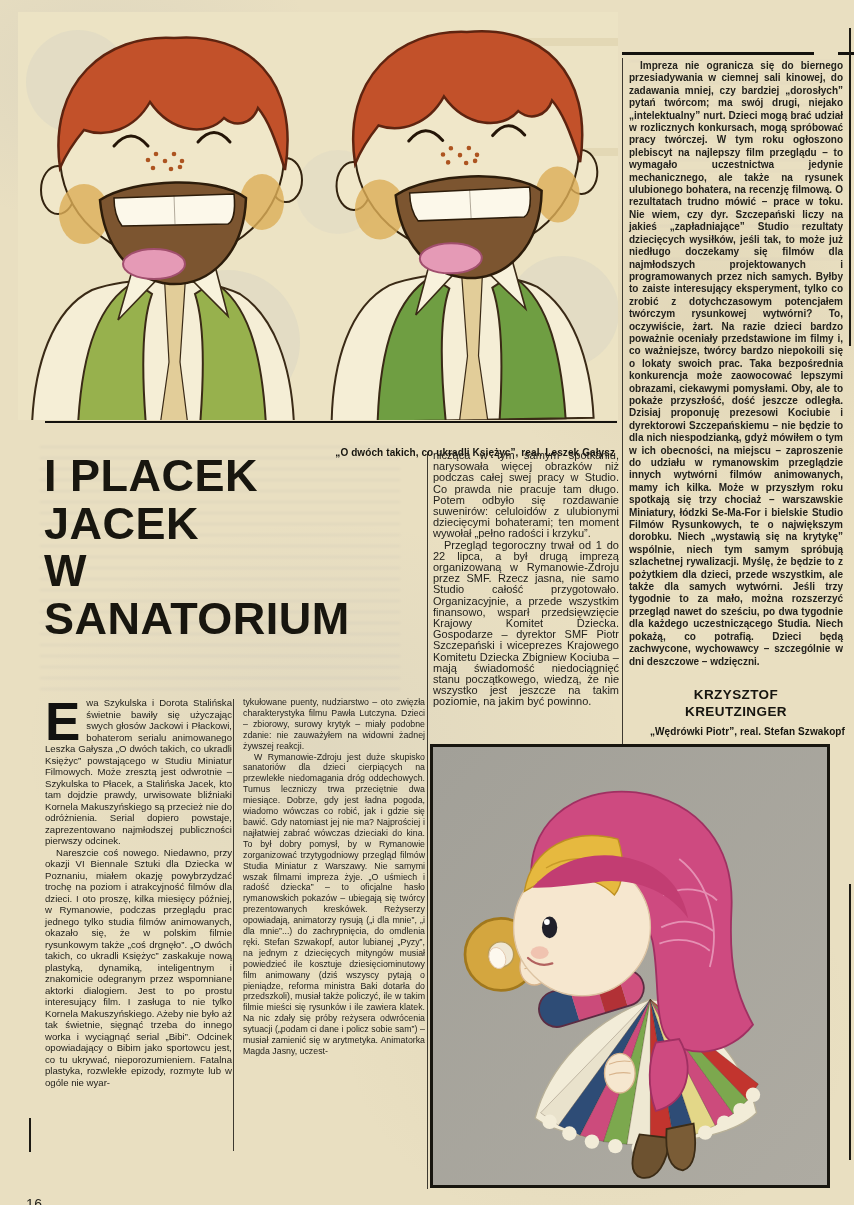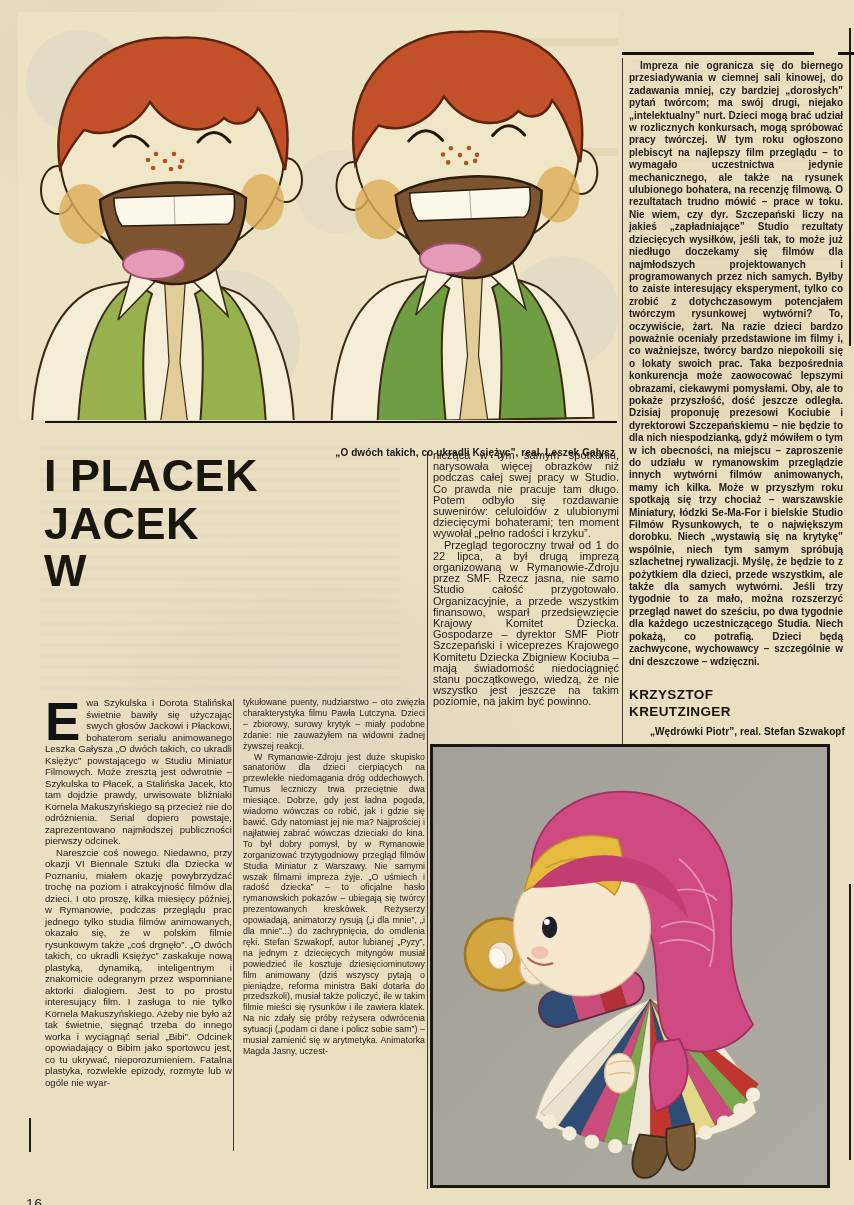--- a/index.html
+++ b/index.html
@@ -24,21 +24,21 @@
   .title{font-weight:bold; font-size:45px; line-height:47.5px; letter-spacing:.5px; color:#18160f;}
   .bodytext{text-align:justify; color:#23221d;}
   .bodytext p{margin:0; padding:0;}
   .bodytext p + p{text-indent:11px;}
   .c1{font-size:9.6px; line-height:11.5px;}
   .c2{font-size:8.8px; line-height:10.9px;}
   .c3{font-size:11px; line-height:11.2px;}
   .c4{font-size:10px;  line-height:12.4px;}
   .indent-first p:first-child{text-indent:11px;font-weight:bold;}
   .dropcap{float:left; font-weight:bold; font-size:53px; line-height:41px; margin:4px 6px 0 0; color:#121210;}
-  .byline{font-weight:bold; font-size:13.5px; line-height:17px; text-align:left; letter-spacing:.4px; margin-top:18px; color:#15140f;}
+  .byline{font-weight:bold; font-size:13.5px; line-height:17px; text-align:center; letter-spacing:.4px; margin-top:18px; color:#15140f;}
   .pyza-frame{
     left:430px; top:744px; width:400px; height:444px;
     border:3px solid #18160f; box-sizing:border-box; background:#a7a49c; overflow:hidden;
   }
   .page-number{font-size:14px; color:#26241e; letter-spacing:.5px;}
   .ghost{
     background:repeating-linear-gradient(0deg, rgba(90,110,150,.055) 0 2px, transparent 2px 11px);
     filter:blur(1px); pointer-events:none;
   }
 </style>
@@ -99,20 +99,21 @@
     </svg>
   </div>
 
   <div class="abs hrule" style="left:45px; top:421px; width:572px; height:2px;"></div>
   <div class="abs caption" style="left:260px; top:447px; width:355px;">„O dwóch takich, co ukradli Księżyc”, real. Leszek Gałysz</div>
 
   <div class="abs title" style="left:44px; top:452px; width:352px;">
     <div>I PLACEK</div>
     <div>JACEK</div>
     <div>W</div>
+    <div>SANATORIUM</div>
   </div>
 
   <div class="abs bodytext c1" style="left:45px; top:697px; width:187px;">
     <p><span class="dropcap">E</span><span>wa Szykulska i Dorota Stalińska świetnie bawiły się użyczając swych głosów Jackowi i Płackowi, bohaterom serialu animowanego Leszka Gałysza „O dwóch takich, co ukradli Księżyc” powstającego w Studiu Miniatur Filmowych. Może zresztą jest odwrotnie – Szykulska to Płacek, a Stalińska Jacek, kto tam dojdzie prawdy, urwisowate bliźniaki Kornela Makuszyńskiego są przecież nie do odróżnienia. Serial dopiero powstaje, zaprezentowano najmłodszej publiczności pierwszy odcinek.</span></p>
     <p>Nareszcie coś nowego. Niedawno, przy okazji VI Biennale Sztuki dla Dziecka w Poznaniu, miałem okazję powybrzydzać trochę na poziom i atrakcyjność filmów dla dzieci. I oto proszę, kilka miesięcy później, w Rymanowie, podczas przeglądu prac jednego tylko studia filmów animowanych, okazało się, że w polskim filmie rysunkowym także „coś drgnęło”. „O dwóch takich, co ukradli Księżyc” zaskakuje nową plastyką, dynamiką, inteligentnym i znakomicie odegranym przez wspomniane aktorki dialogiem. Jest to po prostu interesujący film. I zasługa to nie tylko Kornela Makuszyńskiego. Ażeby nie było aż tak świetnie, sięgnąć trzeba do innego worka i wyciągnąć serial „Bibi”. Odcinek opowiadający o Bibim jako sportowcu jest, co tu ukrywać, nieporozumieniem. Fatalna plastyka, rozwlekłe epizody, rozmyte lub w ogóle nie wyar-</p>
   </div>
 
   <div class="abs bodytext c2" style="left:243px; top:697px; width:182px;">
     <p>tykułowane puenty, nudziarstwo – oto zwięzła charakterystyka filmu Pawła Lutczyna. Dzieci – zbiorowy, surowy krytyk – miały podobne zdanie: nie zauważyłem na widowni żadnej żywszej reakcji.</p>
     <p>W Rymanowie-Zdroju jest duże skupisko sanatoriów dla dzieci cierpiących na przewlekłe niedomagania dróg oddechowych. Turnus leczniczy trwa przeciętnie dwa miesiące. Dobrze, gdy jest ładna pogoda, wiadomo wówczas co robić, jak i gdzie się bawić. Gdy natomiast jej nie ma? Najprościej i najłatwiej zabrać wówczas dzieciaki do kina. To był dobry pomysł, by w Rymanowie zorganizować trzytygodniowy przegląd filmów Studia Miniatur z Warszawy. Nie samymi wszak filmami impreza żyje. „O uśmiech i radość dziecka” – to oficjalne hasło rymanowskich pokazów – ubiegają się twórcy prezentowanych kreskówek. Reżyserzy opowiadają, animatorzy rysują („i dla mnie”, „i dla mnie”...) do zachrypnięcia, do omdlenia ręki. Stefan Szwakopf, autor lubianej „Pyzy”, na jednym z dziecięcych mityngów musiał powiedzieć ile kosztuje dziesięciominutowy film animowany (dziś wszyscy pytają o pieniądze, reforma ministra Baki dotarła do przedszkoli), musiał także policzyć, ile w takim filmie mieści się rysunków i ile zawiera klatek. Na nic zdały się próby reżysera odwrócenia sytuacji („podam ci dane i policz sobie sam”) – musiał zamienić się w arytmetyka. Animatorka Magda Jasny, uczest-</p>

